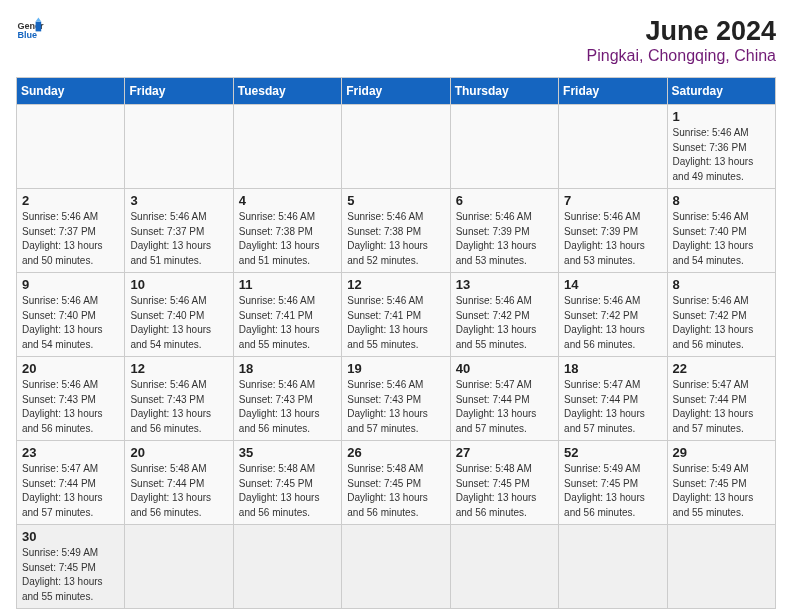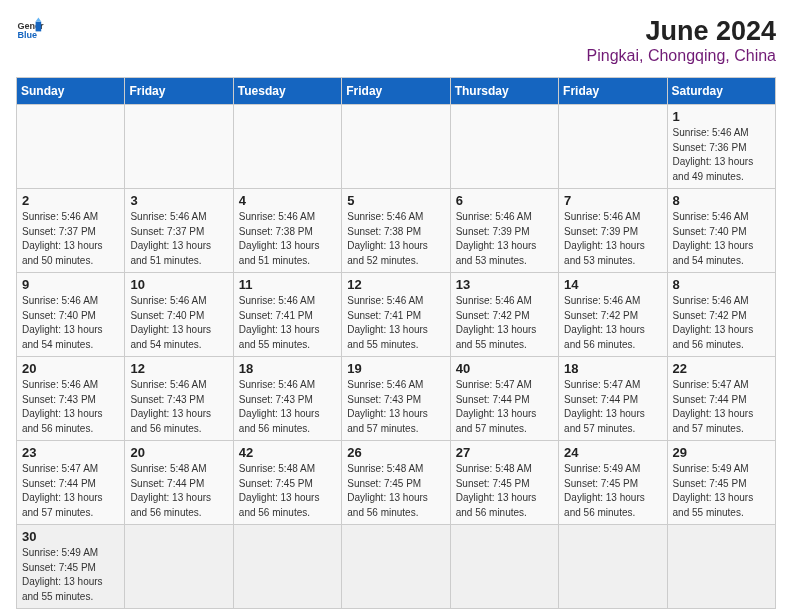--- a/index.html
+++ b/index.html
@@ -216,33 +216,33 @@
       <tr>
         <td>
           <span class="day-number">23</span>
         <div class="day-info">Sunrise: 5:47 AM<br>Sunset: 7:44 PM<br>Daylight: 13 hours and&nbsp;57 minutes.</div>
         </td>
         <td>
           <span class="day-number">20</span>
         <div class="day-info">Sunrise: 5:48 AM<br>Sunset: 7:44 PM<br>Daylight: 13 hours and&nbsp;56 minutes.</div>
         </td>
         <td>
-          <span class="day-number">42</span>
+          <span class="day-number">35</span>
         <div class="day-info">Sunrise: 5:48 AM<br>Sunset: 7:45 PM<br>Daylight: 13 hours and&nbsp;56 minutes.</div>
         </td>
         <td>
           <span class="day-number">26</span>
         <div class="day-info">Sunrise: 5:48 AM<br>Sunset: 7:45 PM<br>Daylight: 13 hours and&nbsp;56 minutes.</div>
         </td>
         <td>
           <span class="day-number">27</span>
         <div class="day-info">Sunrise: 5:48 AM<br>Sunset: 7:45 PM<br>Daylight: 13 hours and&nbsp;56 minutes.</div>
         </td>
         <td>
-          <span class="day-number">24</span>
+          <span class="day-number">52</span>
         <div class="day-info">Sunrise: 5:49 AM<br>Sunset: 7:45 PM<br>Daylight: 13 hours and&nbsp;56 minutes.</div>
         </td>
         <td>
           <span class="day-number">29</span>
         <div class="day-info">Sunrise: 5:49 AM<br>Sunset: 7:45 PM<br>Daylight: 13 hours and&nbsp;55 minutes.</div>
         </td>
       </tr>
       <tr>
         <td>
           <span class="day-number">30</span>

